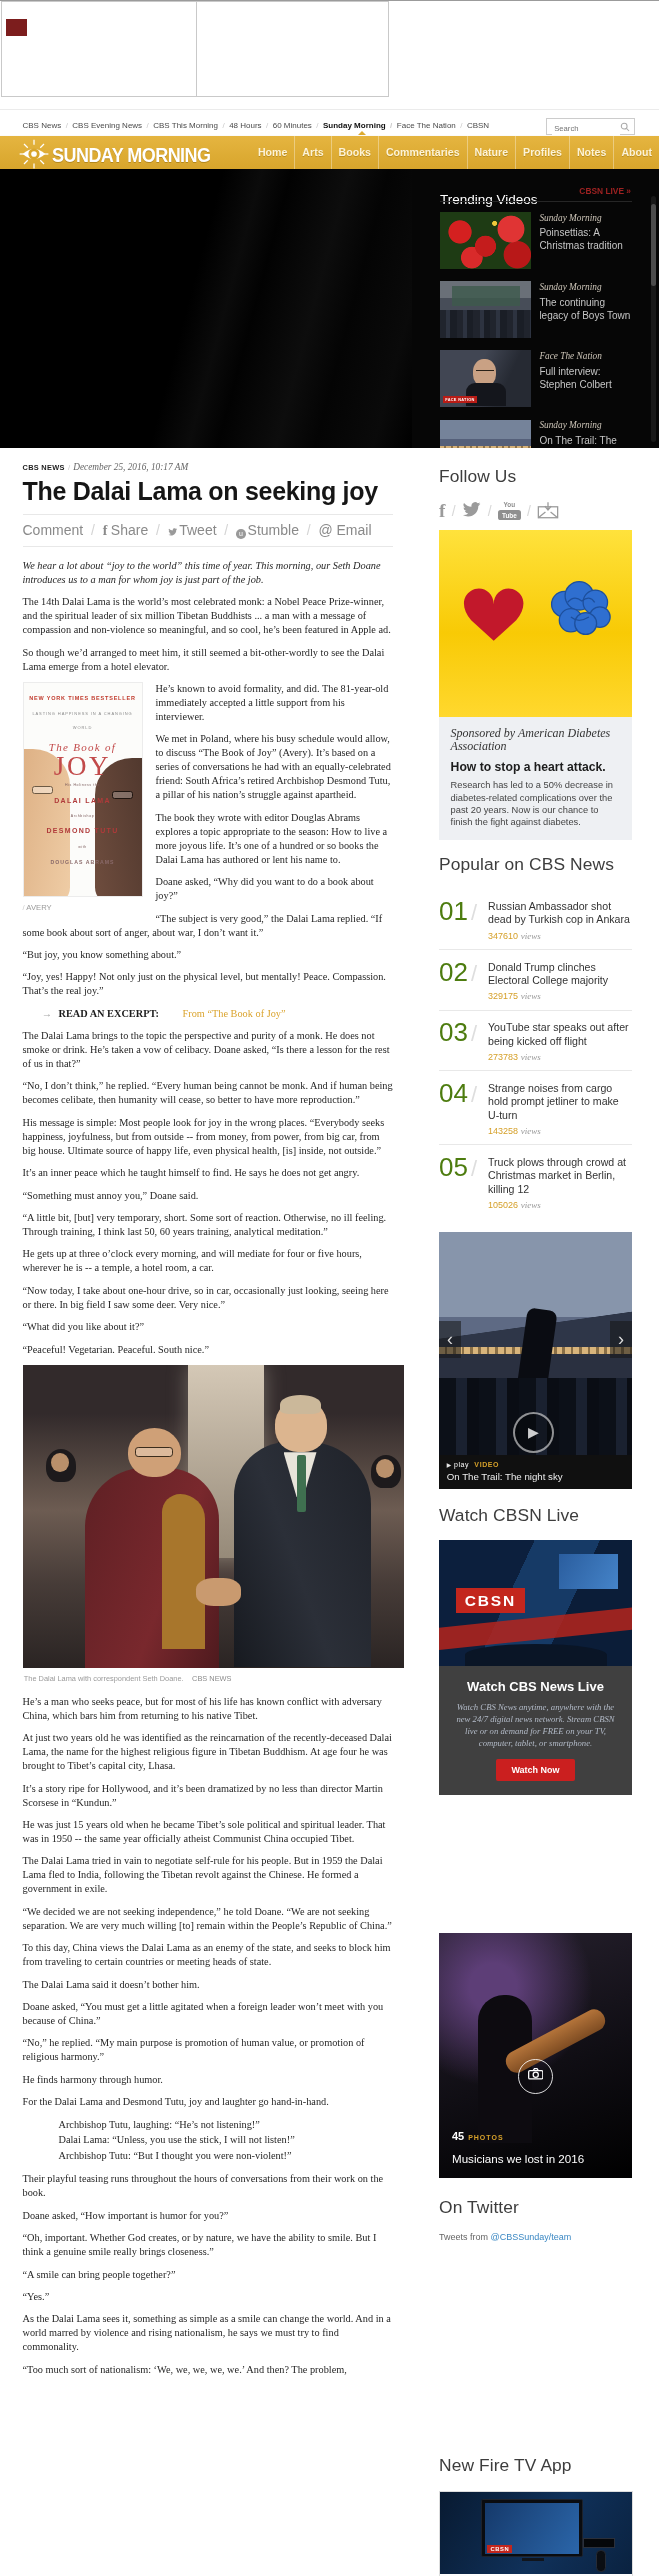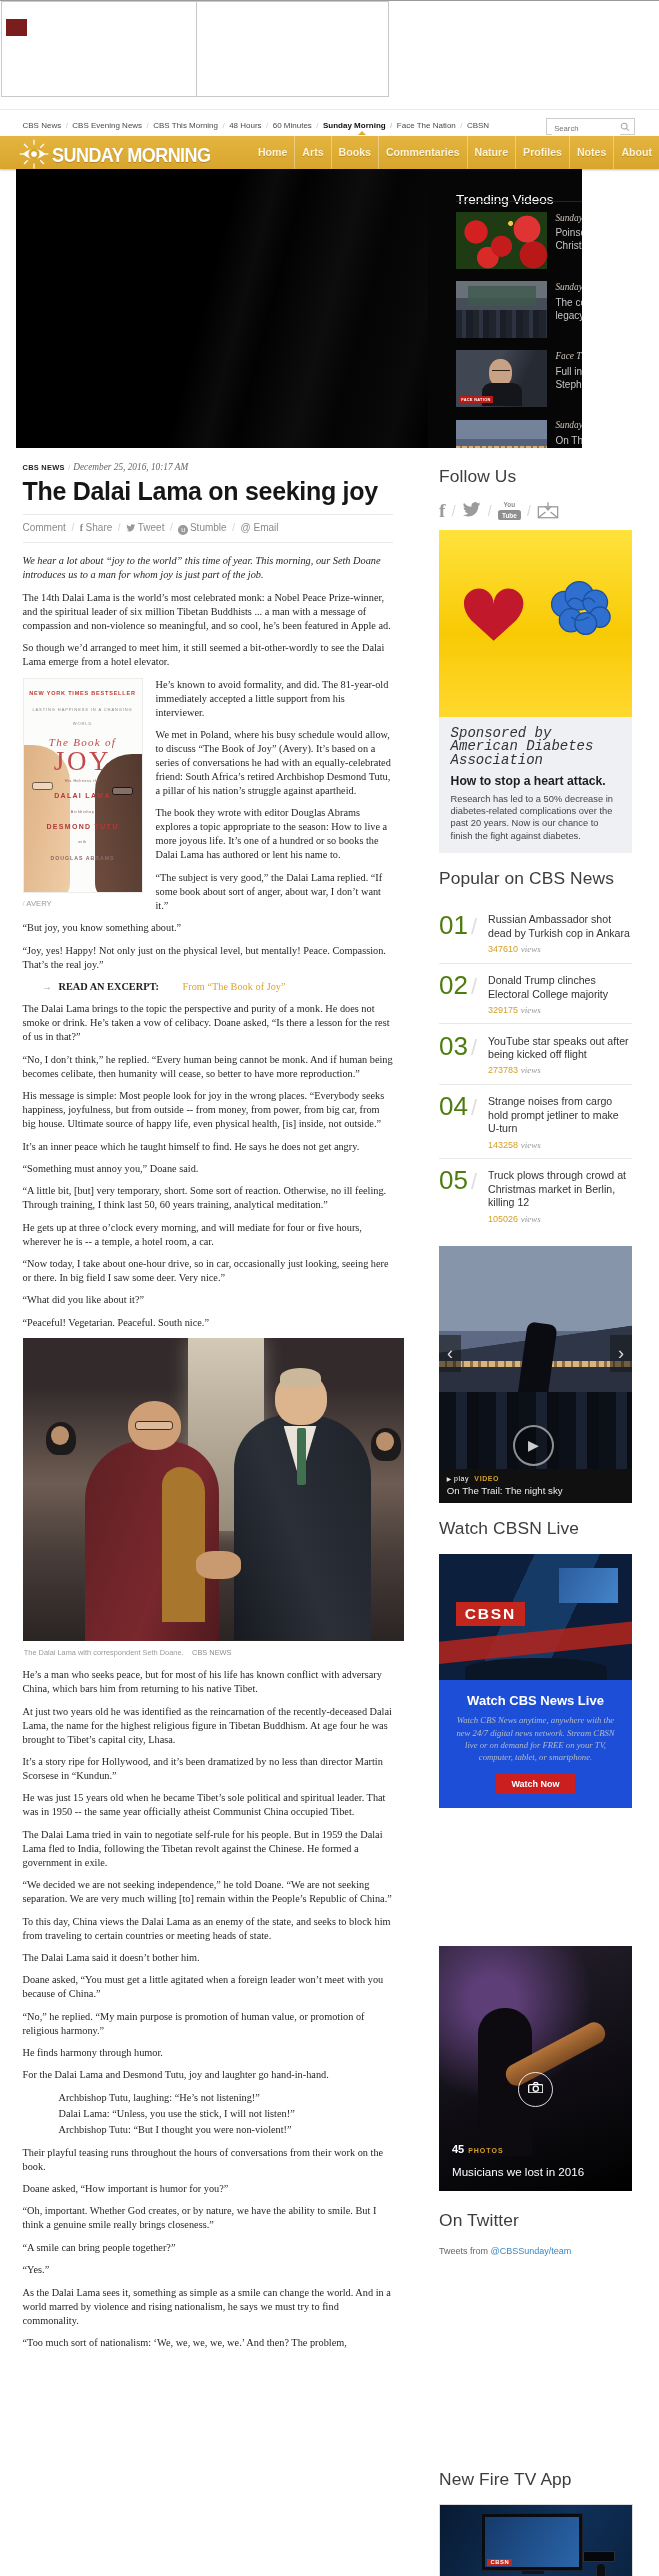--- a/index.html
+++ b/index.html
@@ -30,21 +30,21 @@
     background:linear-gradient(#e5b540,#d8a52c);box-shadow:0 1.3px 1.9px rgba(0,0,0,.28);}
   .logo{position:absolute;left:19.3px;top:3.2px;display:flex;align-items:center;cursor:pointer;}
   .logo-text{color:#fff;font-size:20px;font-weight:bold;letter-spacing:-0.6px;transform:scaleX(.9);transform-origin:left center;
     text-shadow:0 0.6px 0.6px rgba(120,85,0,.4);margin-left:2.6px;}
   .mast-nav{position:absolute;right:0;top:0;height:33px;display:flex;align-items:stretch;}
   .mast-item{line-height:33px;padding:0 7px;font-size:10.6px;font-weight:bold;color:#fdf3d6;cursor:pointer;
     border-left:0.6px solid rgba(255,255,255,.35);text-shadow:0 0.6px 0.6px rgba(120,85,0,.35);}
   .mast-item:first-child{border-left:none;}
 
   
-  .hero{position:absolute;top:169px;left:16px;width:566px;height:279px;background:#eab308;overflow:hidden;}
+  .hero{position:absolute;top:169px;left:0;width:659px;height:279px;background:#eab308;overflow:hidden;}
   .hero-player{position:absolute;left:0;top:0;width:412px;height:279px;
     background:linear-gradient(105deg,#000 46%,#0b0b0b 54%,#020202 60%,#0d0d0d 72%,#040404 80%,#0a0a0a 92%,#000);}
   .trending{position:absolute;left:412px;top:0;width:247px;height:279px;background:#060606;}
   .tr-head{position:absolute;left:28px;top:11.6px;color:#fff;font-size:13.5px;font-weight:400;}
   .tr-live{position:absolute;right:28px;top:16.7px;color:#9e2222;font-size:8.4px;font-weight:bold;cursor:pointer;}
   .tr-rule{position:absolute;left:28px;right:27px;top:32px;height:0.6px;background:#262626;}
   .tr-list{position:absolute;left:28px;top:43px;width:200px;}
   .tr-item{display:flex;margin-bottom:12.2px;cursor:pointer;}
   .th{width:91px;height:57px;flex:none;position:relative;overflow:hidden;background:#222;}
   .tr-txt{margin-left:8.4px;width:97px;}
@@ -76,21 +76,21 @@
   .th-trail::after{content:"";position:absolute;left:0;bottom:0;width:91px;height:16.7px;
     background:repeating-linear-gradient(90deg,#0b0e15 0 9px,#161b26 9px 14px,#0b0e15 14px 22px);}
 
   
   .article{position:absolute;left:0;top:449px;width:412px;box-sizing:border-box;padding:13px 19.3px 0 22.5px;}
   .kicker-row{font-size:7.7px;color:#9a9a9a;}
   .kicker{font-weight:bold;color:#1d1d1d;letter-spacing:0.3px;font-size:7.4px;}
   .kicker-row .sep{color:#c9c9c9;margin:0 3.2px;}
   .a-date{font-family:"Liberation Serif",serif;font-style:italic;font-size:9.3px;color:#666;}
   .headline{margin:5.2px 0 7.7px;font-size:25px;line-height:29px;font-weight:bold;color:#161616;letter-spacing:-0.3px;}
-  .share-bar{border-top:0.6px solid #e8e8e8;border-bottom:0.6px solid #e8e8e8;padding:7px 0;color:#8a8a8a;font-size:10px;}
+  .share-bar{border-top:0.6px solid #e8e8e8;border-bottom:0.6px solid #e8e8e8;padding:7px 0;color:#8a8a8a;font-size:14px;}
   .share-item{cursor:pointer;}
   .share-item:not(:last-child)::after{content:"  /  ";color:#d4d4d4;white-space:pre;}
   .sh-f::before{content:"f ";font-family:"Liberation Serif",serif;font-weight:bold;color:#8a8a8a;}
   .sh-bird{display:inline-block;vertical-align:-1.3px;margin-right:1.9px;}
   .sh-circ{display:inline-block;width:9.7px;height:9.7px;border-radius:50%;background:#9a9a9a;color:#fff;
     font-size:7px;line-height:9.7px;text-align:center;vertical-align:-1.3px;margin-right:1.9px;}
   .sh-circ::after{content:"u";}
   .sh-at::before{content:"@ ";}
   .body{margin-top:11.6px;font-family:"Liberation Serif",serif;font-size:10.3px;line-height:14px;color:#262626;}
   .body p{margin:0 0 8.4px;}
@@ -145,21 +145,21 @@
   .follow{margin-top:16.7px;}
   .fi-row{margin-top:9px;display:flex;align-items:center;color:#9b9b9b;}
   .fi-sep{color:#d8d8d8;font-size:14px;margin:0 6.4px;font-weight:200;}
   .fi-f{font-family:"Liberation Serif",serif;font-weight:bold;font-size:19.3px;line-height:19.3px;cursor:pointer;}
   .fi-yt{display:inline-block;text-align:center;cursor:pointer;}
   .fi-yt .yt-top{display:block;font-size:6.4px;color:#8f8f8f;font-weight:bold;line-height:6.4px;}
   .fi-yt .yt-box{display:inline-block;background:#8f8f8f;color:#fff;font-size:6.4px;font-weight:bold;padding:1.3px 3.9px;border-radius:2.6px;margin-top:0.6px;}
   .ad-card{margin-top:8.4px;width:193px;cursor:pointer;}
   .ad-img{position:relative;height:187px;background:linear-gradient(180deg,#ffe23c,#f8ca05 55%,#ffd82e);overflow:hidden;}
   .ad-text{background:#eef0f3;padding:10.3px 11.6px 11.6px;box-sizing:border-box;}
-  .ad-sponsor{font-family:Liberation Mono, monospace;font-style:italic;font-size:14px;color:#333;line-height:13.5px;}
+  .ad-sponsor{font-family:Liberation Serif, serif;font-style:italic;font-size:12px;color:#333;line-height:13.5px;}
   .ad-head{font-weight:bold;font-size:12.2px;color:#1d1d1d;margin-top:6.4px;}
   .ad-body{font-size:9.3px;color:#444;line-height:12.2px;margin-top:5.2px;}
   .pop{margin-top:9px;}
   .pop-item{display:flex;padding:8.4px 0;border-top:0.6px solid #e8e8e8;cursor:pointer;}
   .pop-item:first-of-type{border-top:none;}
   .pop-num{width:49px;flex:none;font-size:26px;font-weight:200;color:#4d7c0f;line-height:26px;}
   .pop-num::after{content:"/";color:#dedede;font-size:22px;margin-left:3.2px;font-weight:200;}
   .pop-body{flex:1;padding-top:1.9px;}
   .pop-title{font-size:10.6px;color:#333;line-height:13.5px;}
   .pop-views{margin-top:3.9px;font-size:9px;}
@@ -188,21 +188,21 @@
   .vb-video{color:#d5a02a;font-weight:bold;margin-left:2.6px;}
   .vb-title{color:#ececec;font-size:9.7px;margin-top:3.2px;}
   
   .cbsn-h{margin-top:15.5px;}
   .cbsn-card{margin-top:9px;width:193px;cursor:pointer;}
   .cbsn-img{position:relative;height:126px;background:linear-gradient(115deg,#0c1f3d 0 38%,#163a66 38% 64%,#0b1d38 64%);overflow:hidden;}
   .cbsn-img::before{content:"";position:absolute;left:-19.3px;top:77px;width:245px;height:22px;background:#b5251c;transform:rotate(-6deg);opacity:.85;}
   .cbsn-screen{position:absolute;right:14px;top:14px;width:59px;height:35px;background:linear-gradient(120deg,#2a5d9e,#4584c9);}
   .cbsn-desk{position:absolute;left:26px;bottom:0;width:142px;height:22px;background:#0a1526;border-radius:50% 50% 0 0;}
   .cbsn-logo{position:absolute;left:16.7px;top:48px;background:#c3261d;color:#fff;font-weight:bold;font-size:15.5px;letter-spacing:1.9px;padding:3.2px 9px;}
-  .cbsn-body{background:#1d4ed8;text-align:center;padding:13px 15.5px 14px;}
+  .cbsn-body{background:#404040;text-align:center;padding:13px 15.5px 14px;}
   .cbsn-title{color:#fff;font-size:13px;font-weight:bold;}
   .cbsn-text{margin-top:6.4px;color:#b2bac7;font-size:8.7px;line-height:12.2px;font-family:"Liberation Serif",serif;font-style:italic;}
   .cbsn-btn{display:inline-block;margin-top:9.7px;background:#cb1f1f;color:#fff;font-weight:bold;font-size:9px;
     padding:5.8px 15.5px;border-radius:1.9px;cursor:pointer;}
   
   .pc{position:relative;margin-top:138px;width:193px;height:245px;overflow:hidden;cursor:pointer;
     background:radial-gradient(circle at 28% 22%,#5d3e77 0 10%,rgba(93,62,119,0) 42%),linear-gradient(160deg,#282230,#100e14 55%,#000);}
   .pc-guitar{position:absolute;left:62px;top:97px;width:109px;height:22px;background:linear-gradient(#b4743a,#7e4c22);
     border-radius:10.3px;transform:rotate(-28deg);}
   .pc-figure{position:absolute;left:39px;top:62px;width:54px;height:148px;background:#0d0b10;border-radius:26px 26px 0 0;}
@@ -364,20 +364,21 @@
             <div class="cov-name2">DESMOND TUTU</div>
             <div class="cov-note">with</div>
             <div class="cov-name3">DOUGLAS ABRAMS</div>
           </div>
         </div>
         <figcaption class="cov-cap">AVERY</figcaption>
       </figure>
       <p>He’s known to avoid formality, and did. The 81-year-old immediately accepted a little support from his interviewer.</p>
         <p>We met in Poland, where his busy schedule would allow, to discuss “The Book of Joy” (Avery). It’s based on a series of conversations he had with an equally-celebrated friend: South Africa’s retired Archbishop Desmond Tutu, a pillar of his nation’s struggle against apartheid.</p>
         <p>The book they wrote with editor Douglas Abrams explores a topic appropriate to the season: How to live a more joyous life. It’s one of a hundred or so books the Dalai Lama has authored or lent his name to.</p>
+        <p>Doane asked, “Why did you want to do a book about joy?”</p>
         <p>“The subject is very good,” the Dalai Lama replied. “If some book about sort of anger, about war, I don’t want it.”</p>
         <p>“But joy, you know something about.”</p>
         <p>“Joy, yes! Happy! Not only just on the physical level, but mentally! Peace. Compassion. That’s the real joy.”</p>
 
       <div class="excerpt">
         <span class="ex-arrow">→</span><span class="ex-label">READ AN EXCERPT:</span>
         <span class="ex-link">From “The Book of Joy”</span>
       </div>
 
       <p>The Dalai Lama brings to the topic the perspective and purity of a monk. He does not smoke or drink. He’s taken a vow of celibacy. Doane asked, “Is there a lesson for the rest of us in that?”</p>

